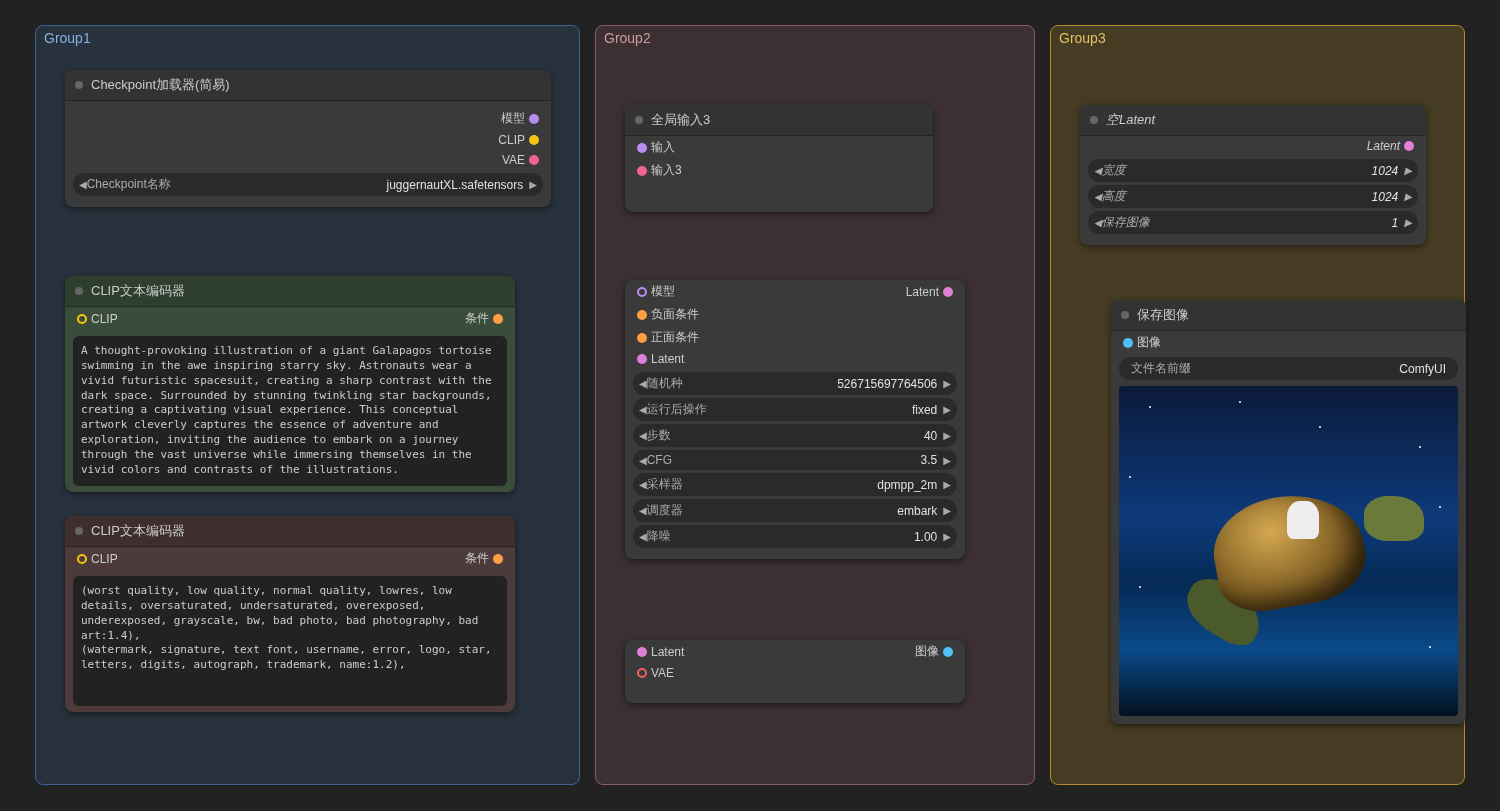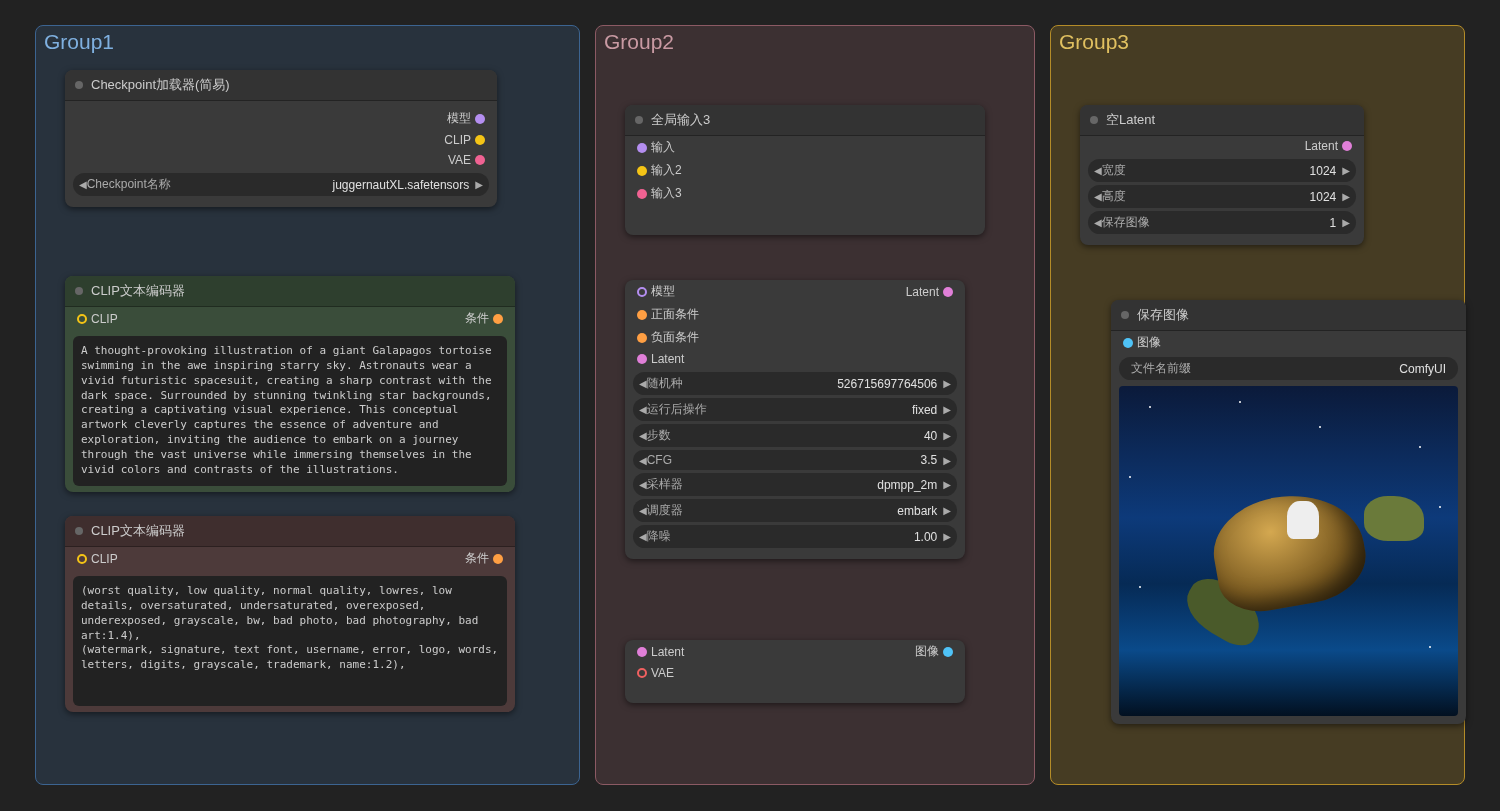--- a/index.html
+++ b/index.html
@@ -7,21 +7,21 @@
     width: 1500px; height: 811px;
     background: #222; color: #ccc;
     font-family: -apple-system, Arial, sans-serif;
     font-size: 13px; position: relative; overflow: hidden;
   }
   .canvas { position:absolute; inset:0; }
   .group {
     position:absolute; border-radius:8px; padding-top:28px;
     border:1px solid; 
   }
-  .group-title { position:absolute; top:4px; left:8px; font-size:21px; font-weight:500; }
+  .group-title { position:absolute; top:4px; left:8px; font-size:14px; font-weight:500; }
   .g1 { left:35px; top:25px; width:545px; height:760px; background:rgba(60,100,145,0.25); border-color:#3c6491; }
   .g1 .group-title{color:#7fb0e0;}
   .g2 { left:595px; top:25px; width:440px; height:760px; background:rgba(140,90,100,0.25); border-color:#8c5a64; }
   .g2 .group-title{color:#c99aa3;}
   .g3 { left:1050px; top:25px; width:415px; height:760px; background:rgba(180,140,40,0.25); border-color:#b48c28; }
   .g3 .group-title{color:#e0c060;}
   .node {
     position:absolute; background:#3a3a3a; border-radius:8px;
     box-shadow:0 2px 6px rgba(0,0,0,0.5); overflow:visible;
   }
@@ -45,29 +45,29 @@
     justify-content:space-between;
   }
   .tri{font-size:10px;color:#aaa;cursor:pointer;}
   .wlabel{color:#aaa;}
   .wval{color:#e0e0e0;}
   .textarea{
     margin:6px 8px; background:#222; border-radius:6px; padding:8px;
     font-family:Menlo,monospace; font-size:11px; line-height:1.35;
     color:#ccc; white-space:pre-wrap; word-break:break-word;
   }
-  .n-check{left:65px;top:70px;width:432px;}
+  .n-check{left:65px;top:70px;width:486px;}
   .n-clip1{left:65px;top:276px;width:450px; background:#3a4d3a;}
   .n-clip1 .node-header{background:#2e3f2e;}
   .n-clip2{left:65px;top:516px;width:450px; background:#4d3a3a;}
   .n-clip2 .node-header{background:#3f2e2e;}
-  .n-glob{left:625px;top:105px;width:360px;}
+  .n-glob{left:625px;top:105px;width:308px;}
   .n-ksam{left:625px;top:280px;width:340px;}
   .n-vae{left:625px;top:640px;width:340px;}
-  .n-lat{left:1080px;top:105px;width:284px;}
+  .n-lat{left:1080px;top:105px;width:346px;font-style:italic;}
   .n-save{left:1080px;top:300px;width:355px;margin-left:31px;}
   .preview{
     margin:6px 8px 8px 8px; border-radius:4px; overflow:hidden;
     height:330px; position:relative;
     background:linear-gradient(180deg,#0b1a3a 0%,#0d3a7a 40%,#062a55 60%,#0a4a8a 80%,#021020 100%);
   }
   .turtle{
     position:absolute;width:240px;height:190px;left:55px;top:80px;
   }
   .shell{position:absolute;left:40px;top:30px;width:150px;height:110px;
@@ -168,61 +168,57 @@
       <span style="display:flex;align-items:center">
           <span class="sock" style="background:#4d3a3a;border:2px solid #f4c416"></span>
           <span>CLIP</span>
         </span>
       <span style="display:flex;align-items:center">
           <span>条件</span>
           <span class="sock sock-orange"></span>
         </span>
     </div>
     <div class="textarea" style="height:130px">(worst quality, low quality, normal quality, lowres, low details, oversaturated, undersaturated, overexposed, underexposed, grayscale, bw, bad photo, bad photography, bad art:1.4),
-(watermark, signature, text font, username, error, logo, words, letters, digits, grayscale, trademark, name:1.2),</div>
+(watermark, signature, text font, username, error, logo, star, letters, digits, autograph, trademark, name:1.2),</div>
   </div>
 
   <div class="node n-glob">
     <div class="node-header">
         <span class="hdot"></span>
         <span>全局输入3</span>
       </div>
     <div class="row">
         <span class="sock sock-purple"></span>
         <span>输入</span>
       </div>
     <div class="row">
-        <span class="sock sock-yellow"></span>
-        <span>输入2</span>
-      </div>
-    <div class="row">
         <span class="sock sock-pink"></span>
         <span>输入3</span>
       </div>
     <div style="height:30px"></div>
   </div>
 
   <div class="node n-ksam">
     <div class="row" style="justify-content:space-between;">
       <span style="display:flex;align-items:center">
           <span class="sock" style="border:2px solid #b48ef0;background:#3a3a3a"></span>
           <span>模型</span>
         </span>
       <span style="display:flex;align-items:center">
           <span>Latent</span>
           <span class="sock sock-mag"></span>
         </span>
     </div>
     <div class="row">
         <span class="sock sock-orange"></span>
+        <span>负面条件</span>
+      </div>
+    <div class="row">
+        <span class="sock sock-orange"></span>
         <span>正面条件</span>
-      </div>
-    <div class="row">
-        <span class="sock sock-orange"></span>
-        <span>负面条件</span>
       </div>
     <div class="row">
         <span class="sock sock-mag"></span>
         <span>Latent</span>
       </div>
     <div class="widget">
         <span class="tri">◀</span>
         <span class="wlabel">随机种</span>
         <span style="flex:1"></span>
         <span class="wval">526715697764506</span>

